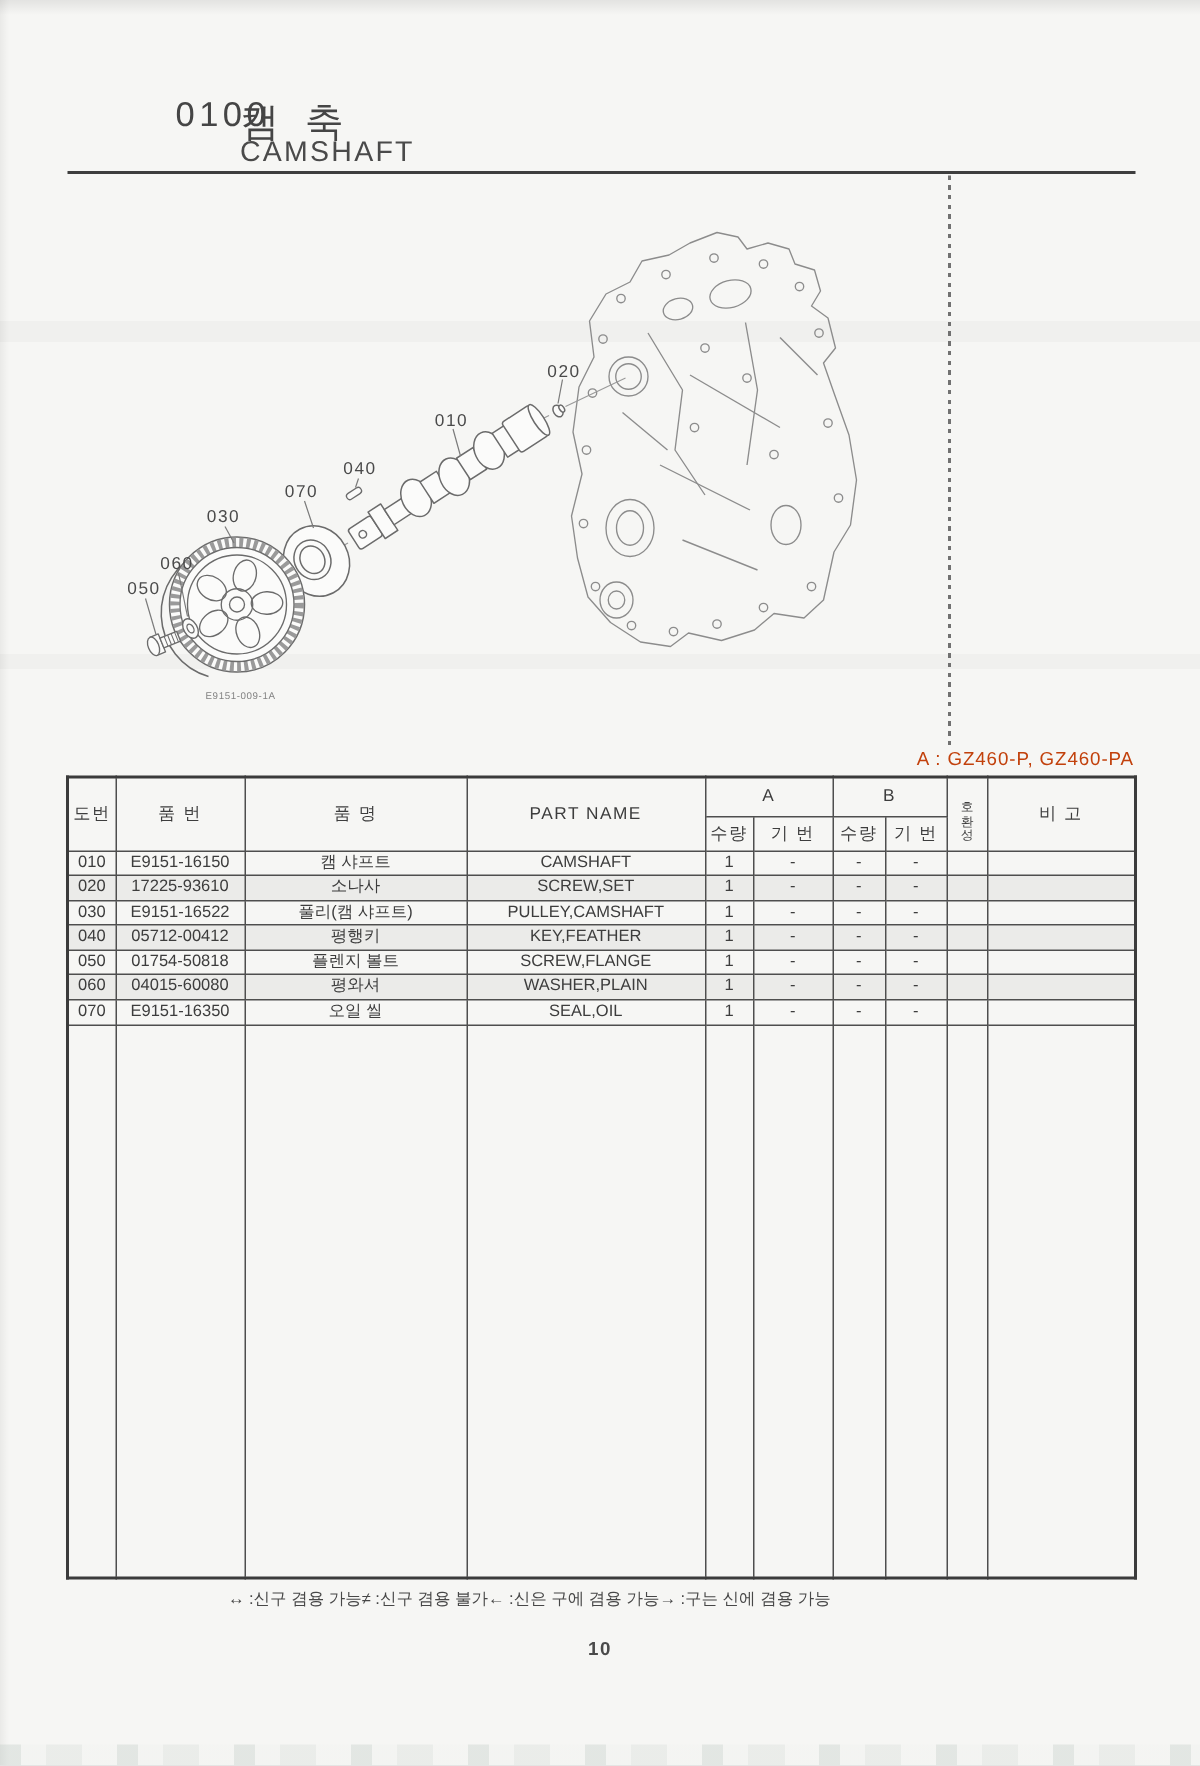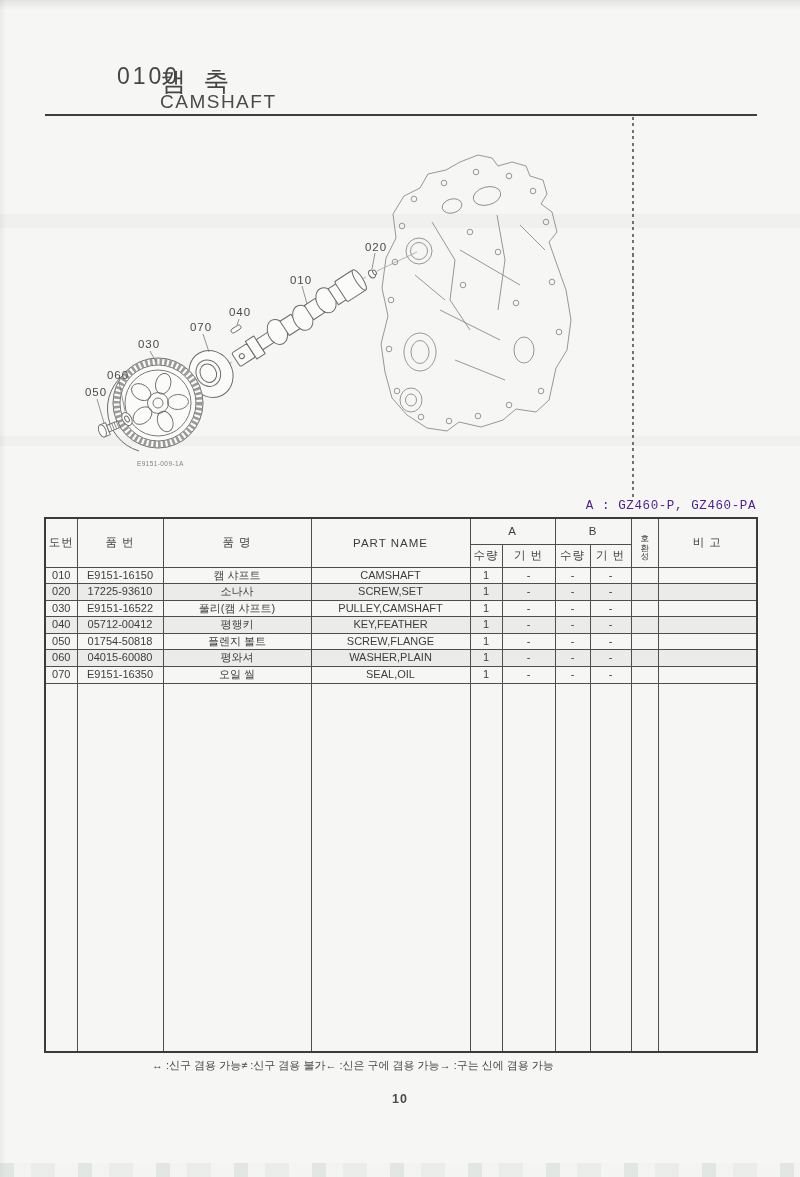--- a/index.html
+++ b/index.html
@@ -23,21 +23,21 @@
   
   .sec-code{position:absolute;left:81px;top:63px;font-size:23px;letter-spacing:3px;color:#454545;margin-left:36px;}
   .title-ko{position:absolute;left:160px;top:64px;font-size:26px;letter-spacing:5px;color:#454545;}
   .title-en{position:absolute;left:160px;top:91px;font-size:19px;letter-spacing:1.5px;color:#4a4a4a;}
   .top-rule{position:absolute;left:45px;top:114px;width:712px;height:2px;background:#3e3e3e;}
   .vdash{position:absolute;left:632px;top:117px;width:1.5px;height:382px;
     background:repeating-linear-gradient(rgba(90,90,90,.85) 0 3px, rgba(0,0,0,0) 3px 6.5px);}
 
   .diagram{position:absolute;left:50px;top:130px;}
 
-  .applicability{position:absolute;top:499px;right:44px;font-size:12.5px;letter-spacing:.6px;color:#4c1d95;font-family:Liberation Mono, monospace;}
+  .applicability{position:absolute;top:499px;right:44px;font-size:12.5px;letter-spacing:.6px;color:#c2410c;}
 
   
   table.parts{
     position:absolute;left:44px;top:517px;width:712px;height:536px;
     border-collapse:collapse;table-layout:fixed;
     font-size:11px;color:#3d3d3d;
   }
   table.parts th, table.parts td{
     border:1px solid #4e4e4e;font-weight:normal;padding:0;overflow:hidden;white-space:nowrap;
   }

